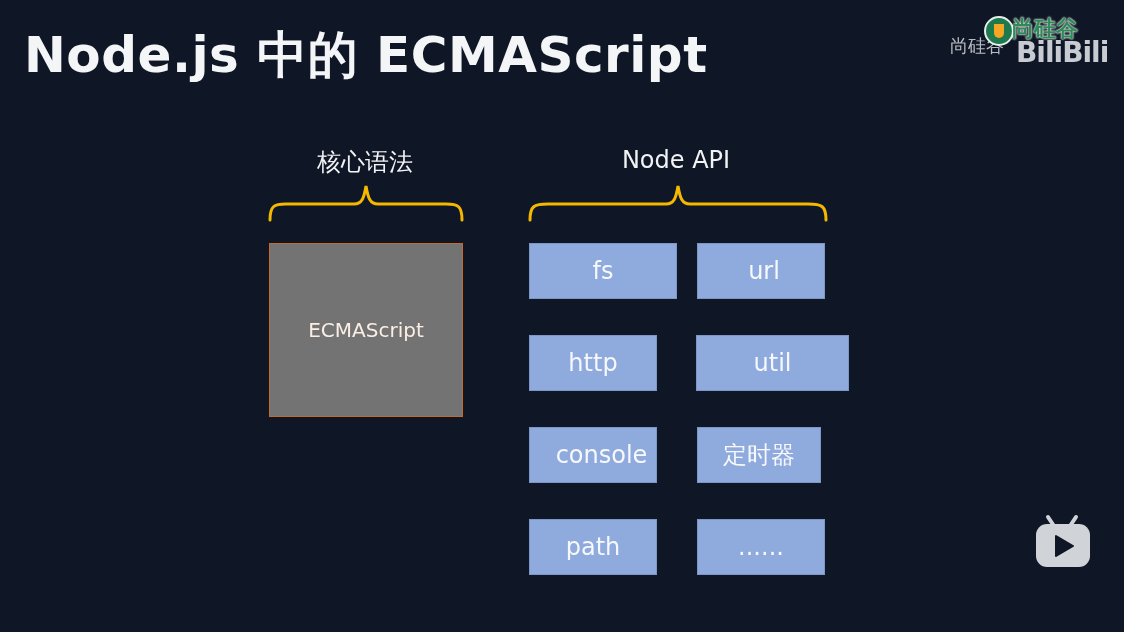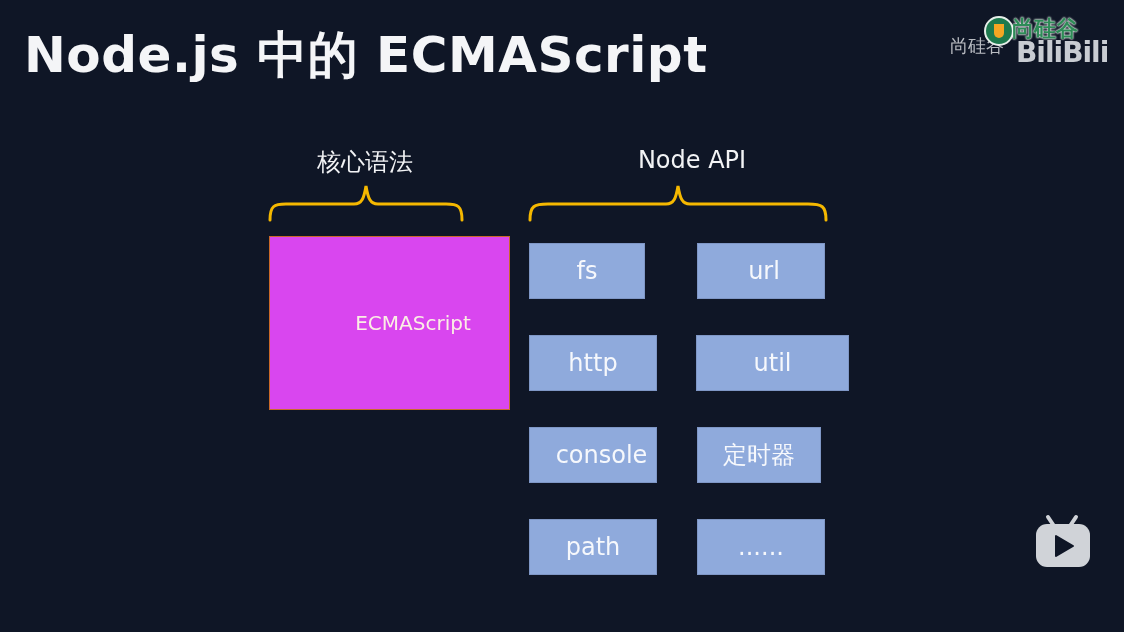--- a/index.html
+++ b/index.html
@@ -34,24 +34,24 @@
   }
   .watermark .wm-bili {
     position:absolute; left:66px; top:6px; font-size:28px; font-weight:bold;
     color:#c8ccd2; letter-spacing:-1px;
   }
   .group-label {
     position:absolute; font-size:24px; color:#f2f3f5; text-align:center;
   }
   .brace { position:absolute; }
   .ecma {
-    position:absolute; left:269px; top:236px; width:192px; height:172px;
-    background:#d946ef; border:1px solid #c9692a;
+    position:absolute; left:269px; top:243px; width:192px; height:172px;
+    background:#737373; border:1px solid #c9692a;
     display:flex; align-items:center; justify-content:center;
-    font-size:20px; color:#fbeee4;padding-left:47px;
+    font-size:20px; color:#fbeee4;
   }
   .api {
     position:absolute; height:56px;
     background:#8faadc; border:1px solid #7f97c6;
     display:flex; align-items:center; justify-content:center;
     font-size:24px; color:#f6f8fc; box-sizing:border-box;
   }
   .tv-icon { position:absolute; left:1034px; top:514px; }
 </style>
 </head>
@@ -67,26 +67,26 @@
   <span class="wm-brand">尚硅谷</span>
   <span class="wm-bili">BiliBili</span>
 </div>
 
 <div class="group-label" style="left:300px; top:146px; width:130px;">核心语法</div>
 <svg class="brace" style="left:266px; top:182px;" width="200" height="40">
   <path d="M4,38 C4,24 8,22 20,22 L88,22 C96,22 98,16 100,4 C102,16 104,22 112,22 L180,22 C192,22 196,24 196,38" fill="none" stroke="#f5b800" stroke-width="3" stroke-linecap="round"></path>
 </svg>
 <div class="ecma">ECMAScript</div>
 
-<div class="group-label" style="left:602px; top:146px; width:180px;">Node API</div>
+<div class="group-label" style="left:586px; top:146px; width:180px;">Node API</div>
 <svg class="brace" style="left:526px; top:182px;" width="304" height="40">
   <path d="M4,38 C4,24 8,22 22,22 L140,22 C148,22 150,16 152,4 C154,16 156,22 164,22 L282,22 C296,22 300,24 300,38" fill="none" stroke="#f5b800" stroke-width="3" stroke-linecap="round"></path>
 </svg>
 
-<div class="api" style="left:529px; top:243px; width:116px;">fs</div>
+<div class="api" style="left:529px; top:243px; width:148px;">fs</div>
 <div class="api" style="left:697px; top:243px; width:128px;padding-left:6px;">url</div>
 <div class="api" style="left:529px; top:335px; width:128px;">http</div>
 <div class="api" style="left:696px; top:335px; width:153px;">util</div>
 <div class="api" style="left:529px; top:427px; width:128px;padding-left:17px;">console</div>
 <div class="api" style="left:697px; top:427px; width:124px;">定时器</div>
 <div class="api" style="left:529px; top:519px; width:128px;">path</div>
 <div class="api" style="left:697px; top:519px; width:128px;">......</div>
 
 <svg class="tv-icon" width="58" height="56" viewBox="0 0 58 56">
   <line x1="20" y1="12" x2="14" y2="3" stroke="#d0d3d8" stroke-width="4" stroke-linecap="round"></line>

